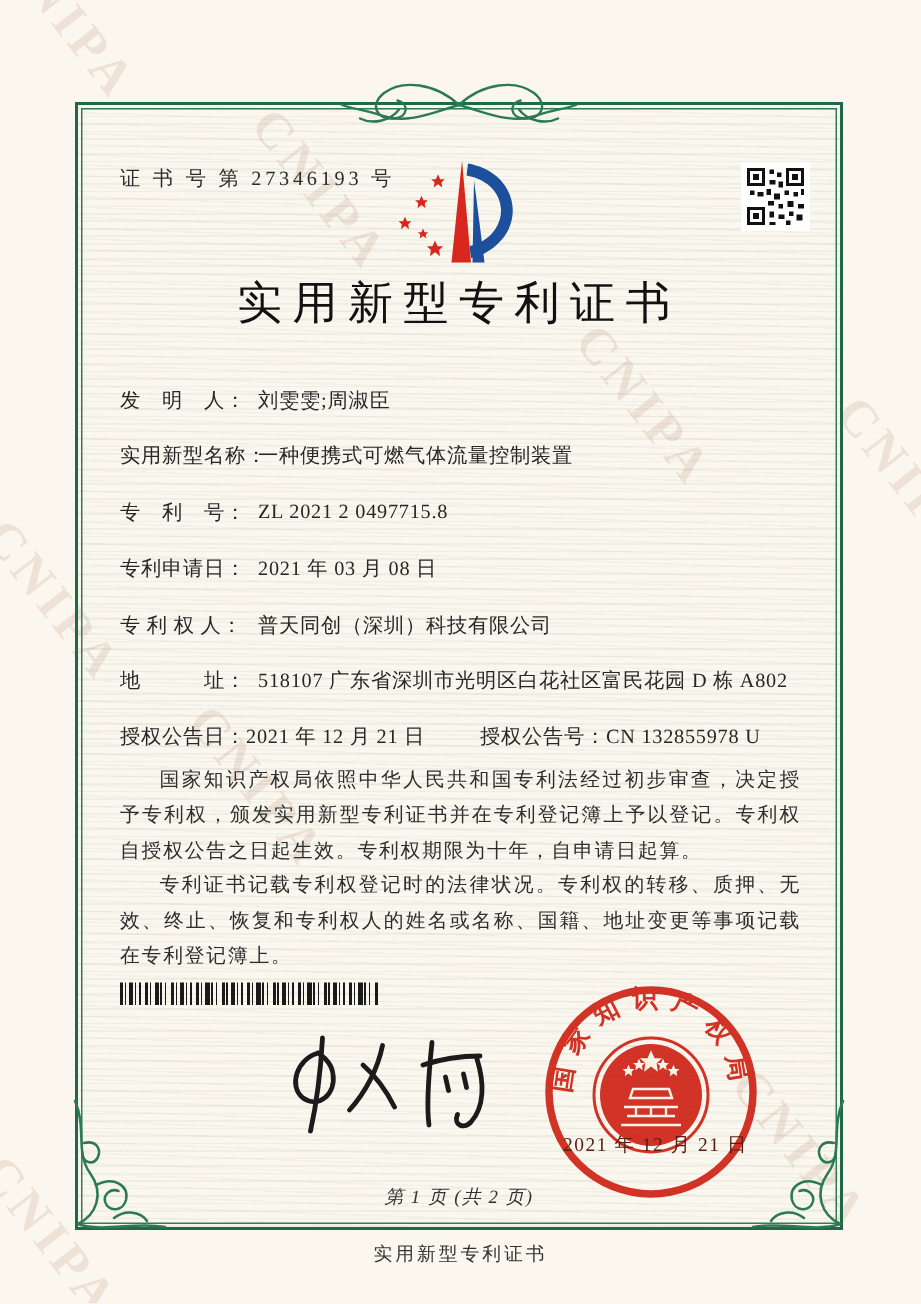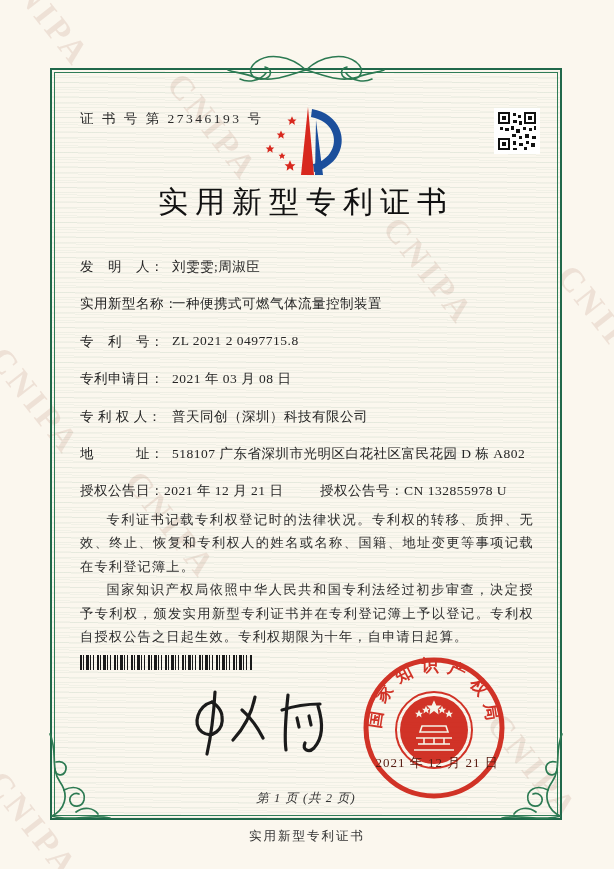--- a/index.html
+++ b/index.html
@@ -188,22 +188,22 @@
         <span class="field-label">地　　　址：</span>
         <span class="field-value">518107 广东省深圳市光明区白花社区富民花园 D 栋 A802</span>
       </div>
       <div class="grant-row">
         <span class="grant-date">授权公告日：2021 年 12 月 21 日</span>
         <span class="grant-no">授权公告号：CN 132855978 U</span>
       </div>
     </div>
 
     <div class="body-text">
+      <p>国家知识产权局依照中华人民共和国专利法经过初步审查，决定授予专利权，颁发实用新型专利证书并在专利登记簿上予以登记。专利权自授权公告之日起生效。专利权期限为十年，自申请日起算。</p>
       <p>专利证书记载专利权登记时的法律状况。专利权的转移、质押、无效、终止、恢复和专利权人的姓名或名称、国籍、地址变更等事项记载在专利登记簿上。</p>
-      <p>国家知识产权局依照中华人民共和国专利法经过初步审查，决定授予专利权，颁发实用新型专利证书并在专利登记簿上予以登记。专利权自授权公告之日起生效。专利权期限为十年，自申请日起算。</p>
     </div>
 
     <div class="barcode"></div>
 
 
     <svg class="signature" width="170" height="74" viewBox="0 0 170 74">
       <g stroke="#1b1b1b" stroke-width="3.2" fill="none" stroke-linecap="round" stroke-linejoin="round">
         <path d="M34,14 C20,18 14,36 24,44 C34,51 46,42 44,28 C43,19 34,14 34,14"></path>
         <path d="M37,4 C36,22 33,48 29,66"></path>
         <path d="M77,9 C74,24 66,40 55,52"></path>

